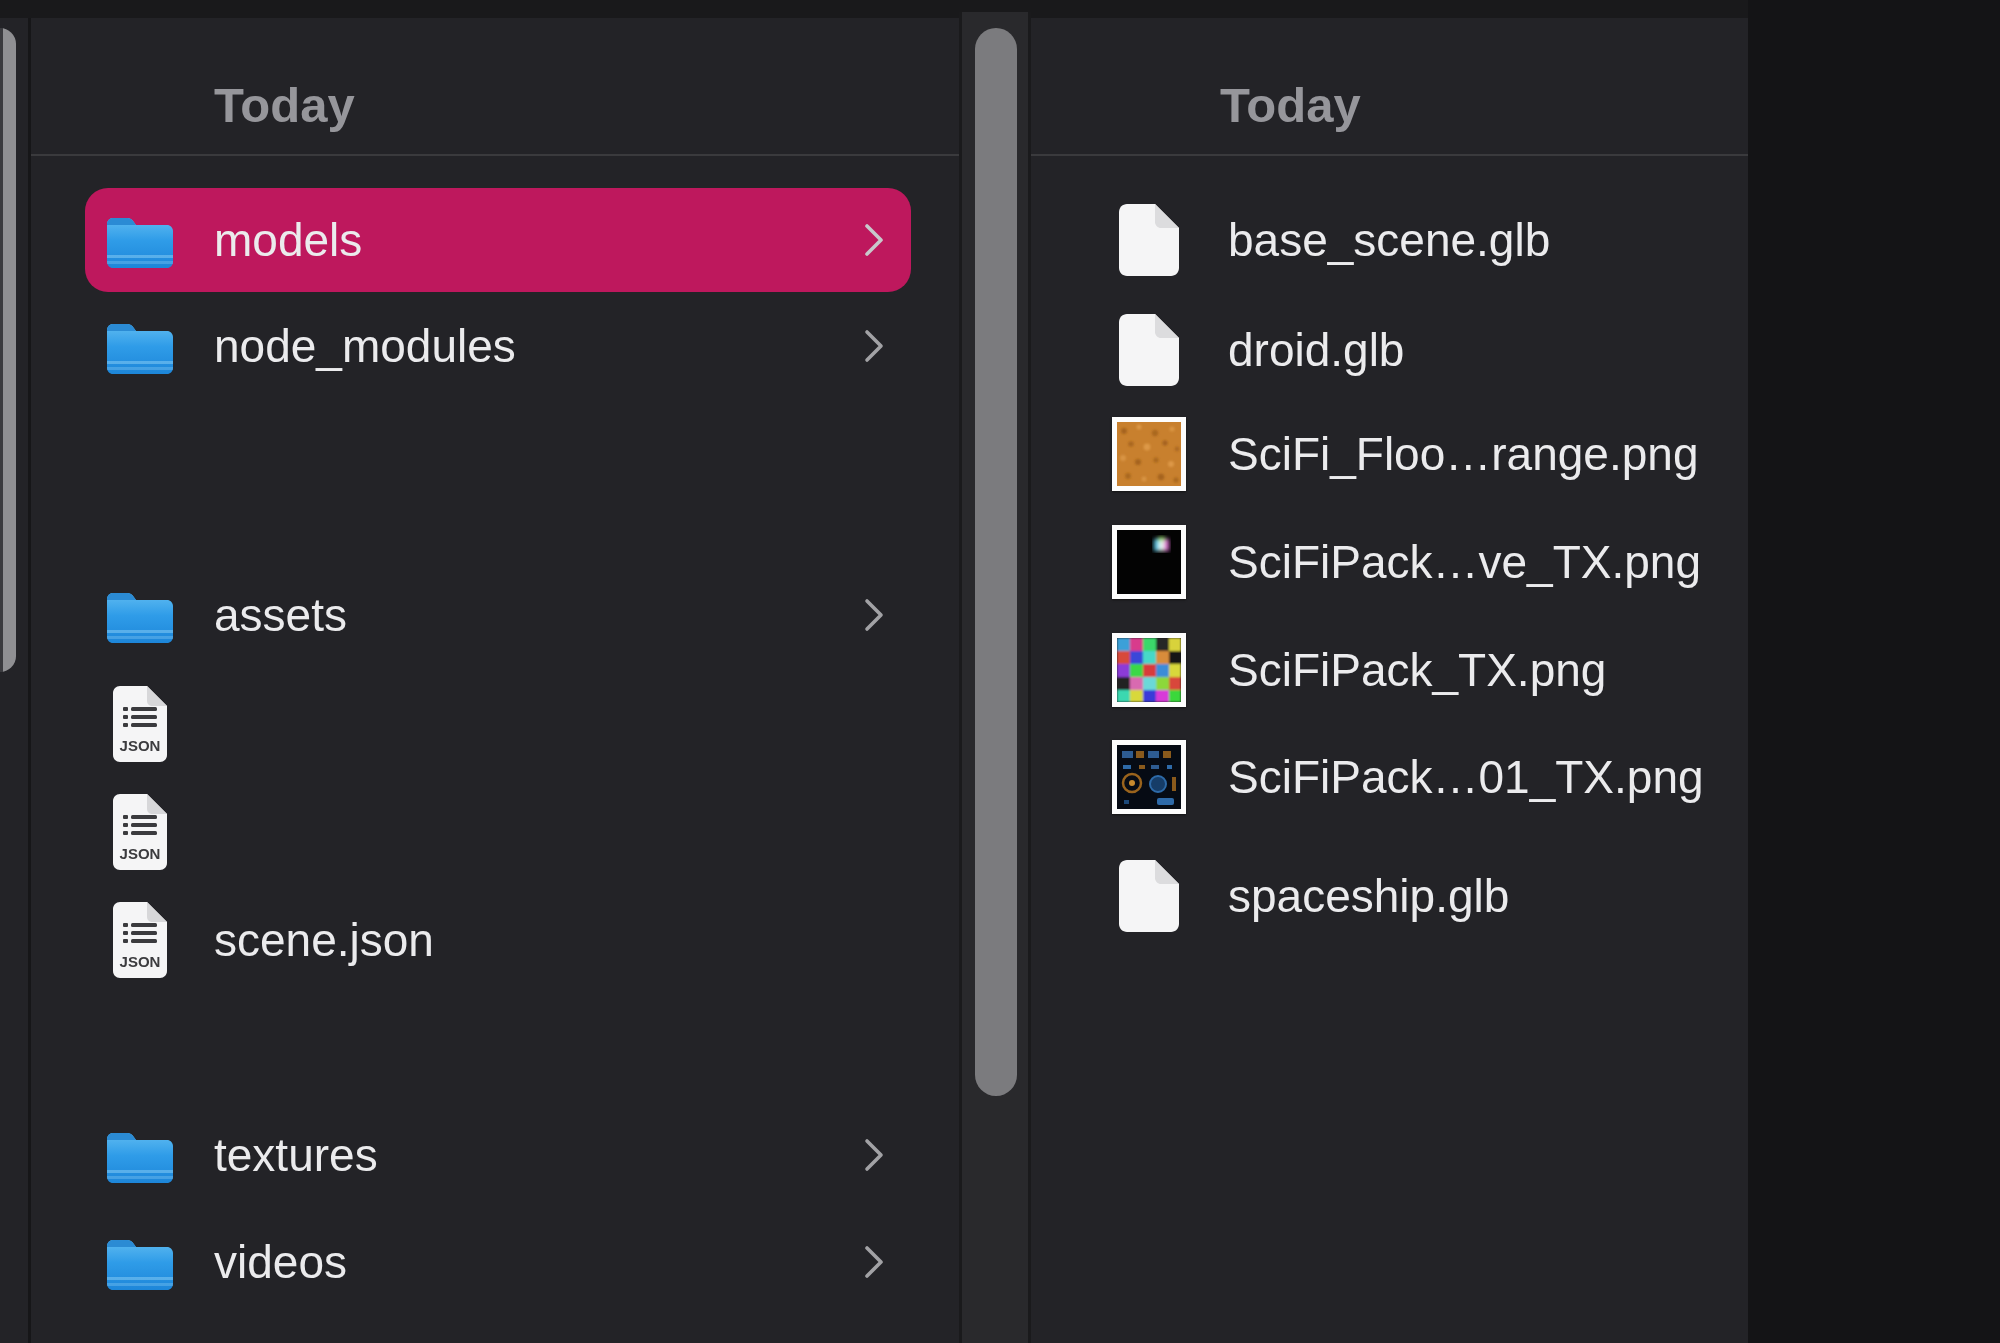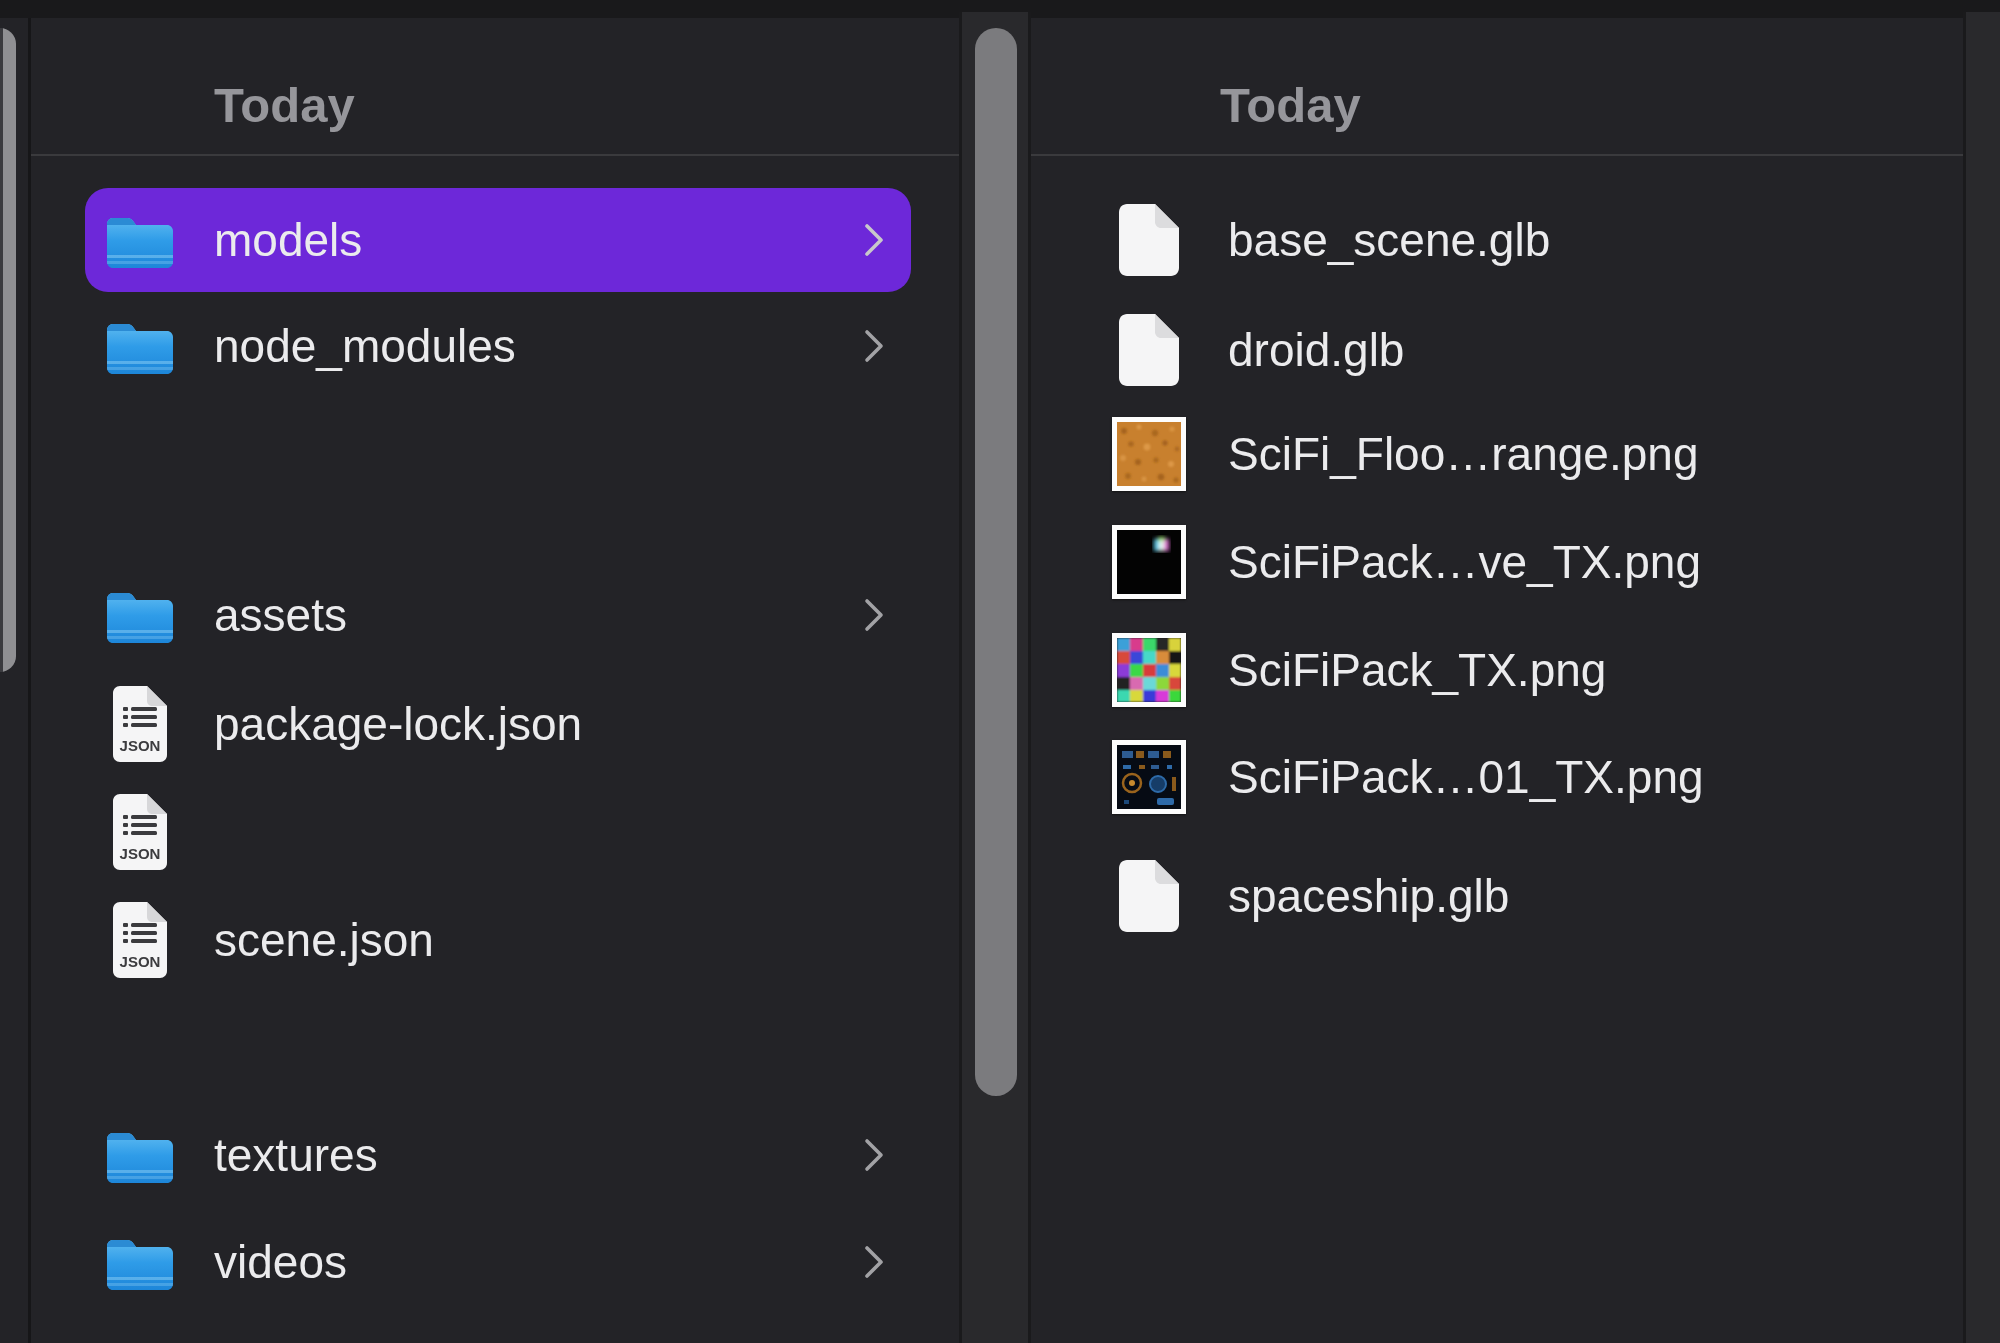--- a/index.html
+++ b/index.html
@@ -1,16 +1,16 @@
 <!DOCTYPE html>
 <html><head>
 <meta charset="utf-8">
 <style>
   html,body{margin:0;padding:0;background:#141416;}
-  .screen{position:relative;width:2000px;height:1343px;overflow:hidden;
+  .screen{position:relative;width:1748px;height:1343px;overflow:hidden;
           background:#232327;font-family:"Liberation Sans","DejaVu Sans",sans-serif;}
   .topbar{position:absolute;left:0;top:0;width:2000px;height:18px;background:#19191b;}
 
   
   .sliver{position:absolute;left:0;top:18px;bottom:0;width:28px;background:#232327;}
   .sliver-thumb{position:absolute;left:-16px;top:10px;width:32px;height:644px;
                 background:#8f8f92;border-radius:16px;}
   .sliver-line{position:absolute;left:0;top:10px;width:3px;height:644px;background:#3a3a3e;}
 
   .vdivider{position:absolute;top:18px;bottom:0;width:3px;background:#161618;}
@@ -21,21 +21,21 @@
 
   .sec-header{position:absolute;font-size:49px;font-weight:bold;color:#96969b;
               line-height:58px;white-space:nowrap;}
   .leftcol .sec-header{left:183px;}
   .rightcol .sec-header{left:189px;}
   .separator{position:absolute;left:0;right:0;top:136px;height:2px;background:#3a3a3d;}
 
   .row{position:absolute;height:104px;display:flex;align-items:center;}
   .leftcol .row{left:54px;right:48px;}
   .rightcol .row{left:58px;right:40px;}
-  .row.selected{background:#6d28d9;border-radius:23px;}
+  .row.selected{background:#be185d;border-radius:23px;}
   .icon-box{flex:none;width:110px;display:flex;justify-content:center;align-items:center;}
   .rightcol .icon-box{width:120px;}
   .label{font-size:46px;color:#ebebed;margin-left:19px;white-space:nowrap;}
   .chevron{position:absolute;right:26px;top:50%;transform:translateY(-50%);display:flex;}
   .chevron path{stroke:#a2a2a5;}
   .row.selected .chevron path{stroke:#c8c8cb;}
 
   .thumb{flex:none;width:64px;height:64px;padding:5px;background:#fdfdfd;
          box-shadow:0 1px 2px rgba(0,0,0,.5);}
   .thumb svg{display:block;}
@@ -144,21 +144,20 @@
             <rect x="10" y="21" width="5" height="4" rx="1"></rect>
               <rect x="18" y="21" width="26" height="4" rx="1.5"></rect>
             <rect x="10" y="29" width="5" height="4" rx="1"></rect>
               <rect x="18" y="29" width="26" height="4" rx="1.5"></rect>
             <rect x="10" y="37" width="5" height="4" rx="1"></rect>
               <rect x="18" y="37" width="26" height="4" rx="1.5"></rect>
           </g>
           <text x="27" y="65" text-anchor="middle" font-family="Liberation Sans, sans-serif" font-size="15" font-weight="bold" fill="#3b3b3e">JSON</text>
         </svg>
       </div>
-      <div class="label">package-lock.json</div>
     </div>
 
     <div class="row" style="top:762px">
       <div class="icon-box">
         <svg width="54" height="76" viewBox="0 0 54 76">
           <path d="M7 0 h27 l20 20 v49 c0 3.9 -3.1 7 -7 7 H7 c-3.9 0 -7 -3.1 -7 -7 V7 c0 -3.9 3.1 -7 7 -7 Z" fill="#f5f5f6"></path>
           <path d="M34 0 l20 20 H39 c-2.8 0 -5 -2.2 -5 -5 Z" fill="#d7d7d9"></path>
           <g fill="#3b3b3e">
             <rect x="10" y="21" width="5" height="4" rx="1"></rect>
               <rect x="18" y="21" width="26" height="4" rx="1.5"></rect>

